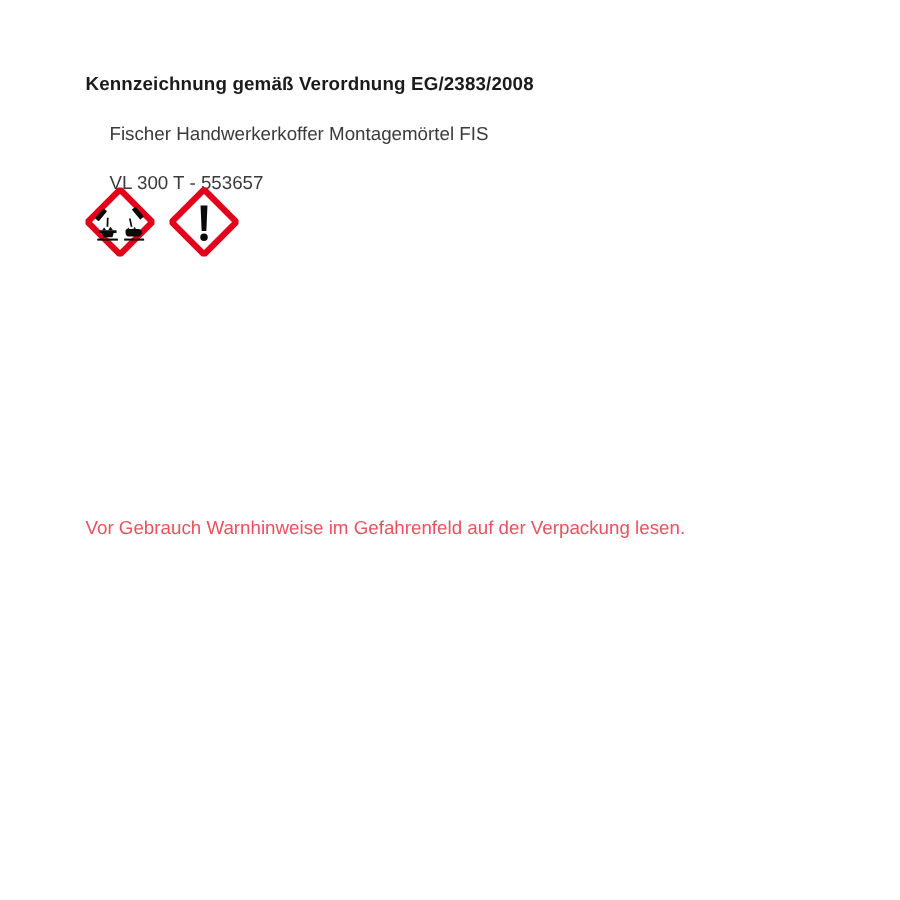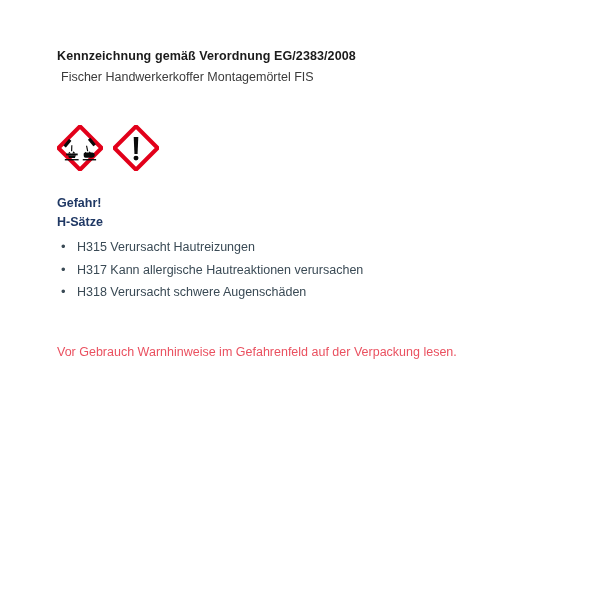--- a/index.html
+++ b/index.html
@@ -39,21 +39,21 @@
     letter-spacing: 0.1px;
     line-height: 17px;
     margin: 0;
     white-space: nowrap;
   }
   .product-line {
     font-size: 12.5px;
     font-weight: normal;
     color: #3b3b3b;
     line-height: 16.5px;
-    margin: 4px;
+    margin: 16px;
     white-space: nowrap;
   }
 
   
   .pictograms {
     position: absolute;
     left: 57px;
     top: 125px;
     display: flex;
     flex-direction: row;
@@ -123,20 +123,21 @@
   }
 </style>
 </head>
 <body>
 
 <div class="sheet">
 
   <div class="header">
     <p class="doc-title">Kennzeichnung gemäß Verordnung EG/2383/2008</p>
     <p class="product-line">Fischer Handwerkerkoffer Montagemörtel FIS</p>
+    <p class="product-line">VL 300 T - 553657</p>
   </div>
 
   <div class="pictograms">
 
     <svg class="ghs" viewBox="0 0 100 100">
       <polygon points="50,3 97,50 50,97 3,50" fill="#ffffff" stroke="#e2001a" stroke-width="9" stroke-linejoin="miter"></polygon>
       <g fill="#0a0a0a">
 
         <g transform="translate(26,30) rotate(40)">
           <rect x="0" y="0" width="7" height="19" rx="1"></rect>
@@ -169,25 +170,16 @@
     <svg class="ghs" viewBox="0 0 100 100">
       <polygon points="50,3 97,50 50,97 3,50" fill="#ffffff" stroke="#e2001a" stroke-width="9" stroke-linejoin="miter"></polygon>
       <g fill="#0a0a0a">
         <path d="M45,26 L55,26 L53.4,63 L46.6,63 Z"></path>
         <circle cx="50" cy="72" r="5.4"></circle>
       </g>
     </svg>
 
   </div>
 
-  <div class="hazard-block">
-    <p class="signal-word">Gefahr!</p>
-    <p class="h-label">H-Sätze</p>
-    <ul class="h-list">
-      <li class="h-item">H315 Verursacht Hautreizungen</li>
-      <li class="h-item">H317 Kann allergische Hautreaktionen verursachen</li>
-      <li class="h-item">H318 Verursacht schwere Augenschäden</li>
-    </ul>
-  </div>
 
   <p class="notice">Vor Gebrauch Warnhinweise im Gefahrenfeld auf der Verpackung lesen.</p>
 
 </div>
 
 </body></html>

